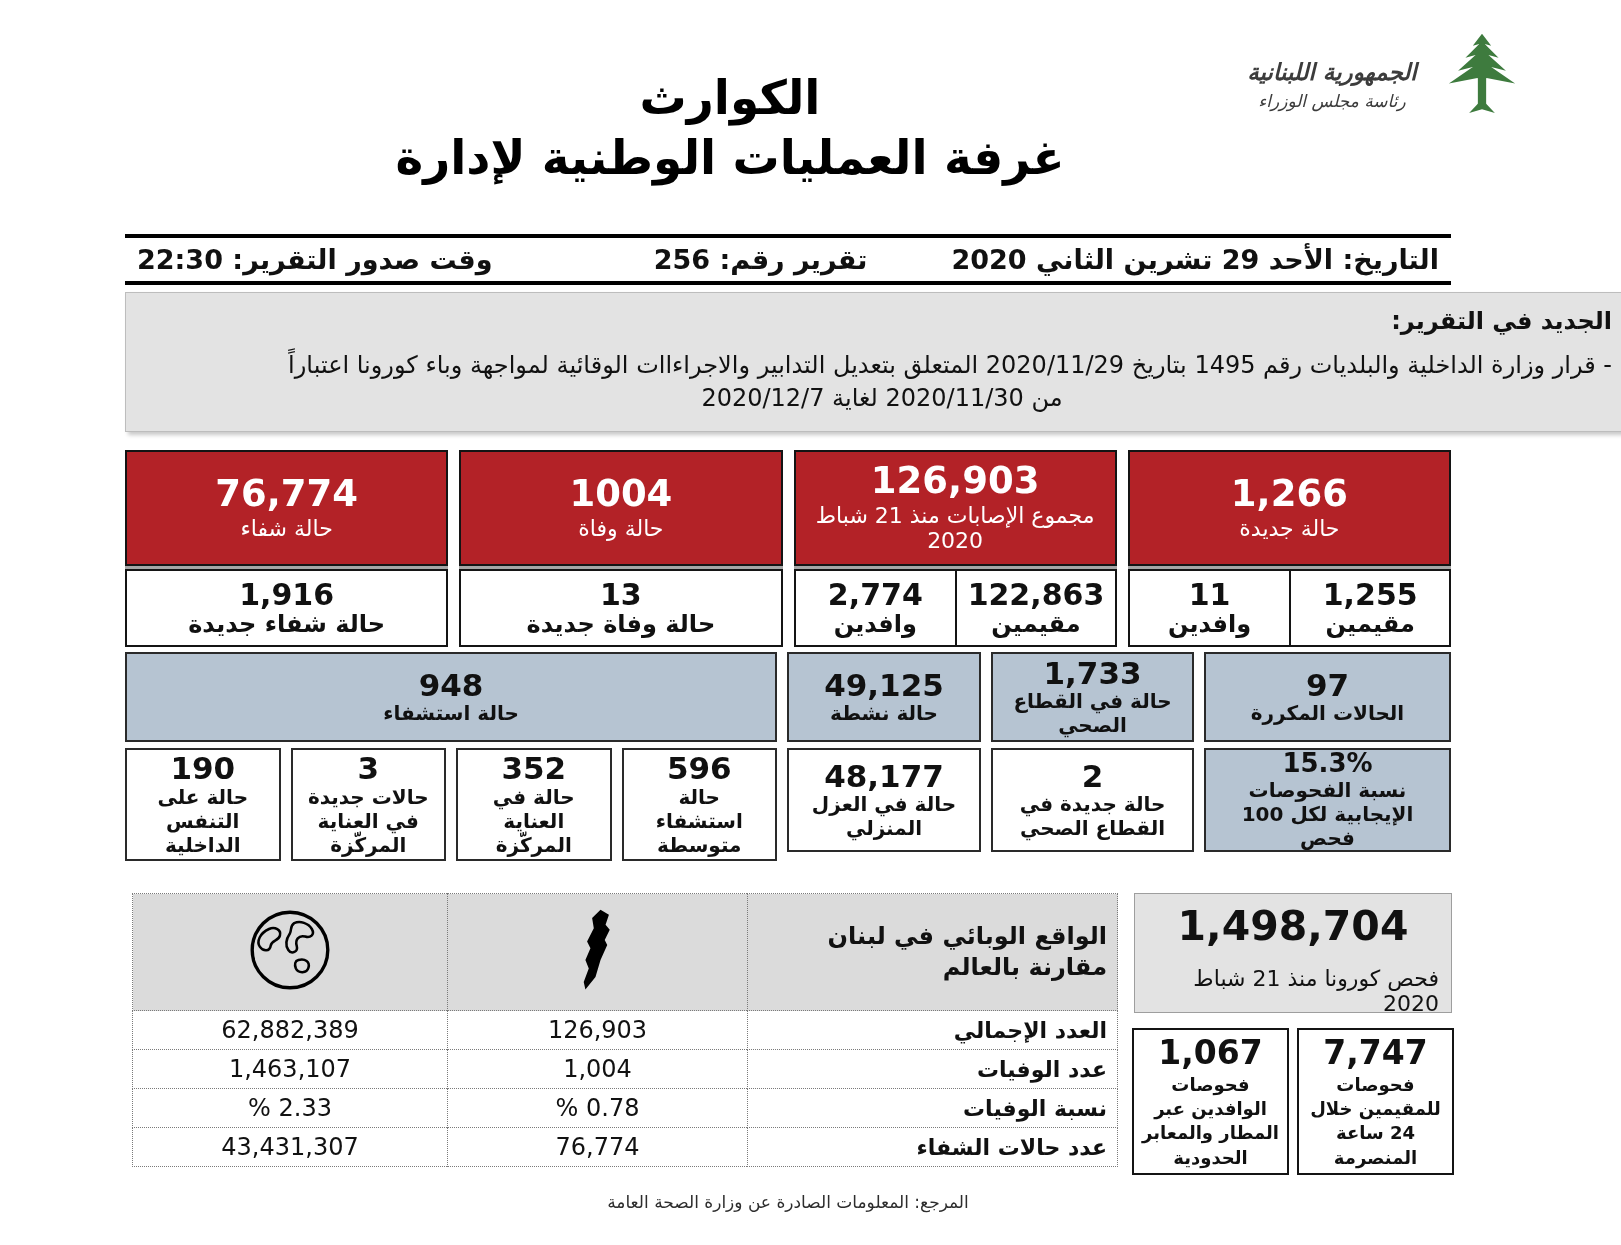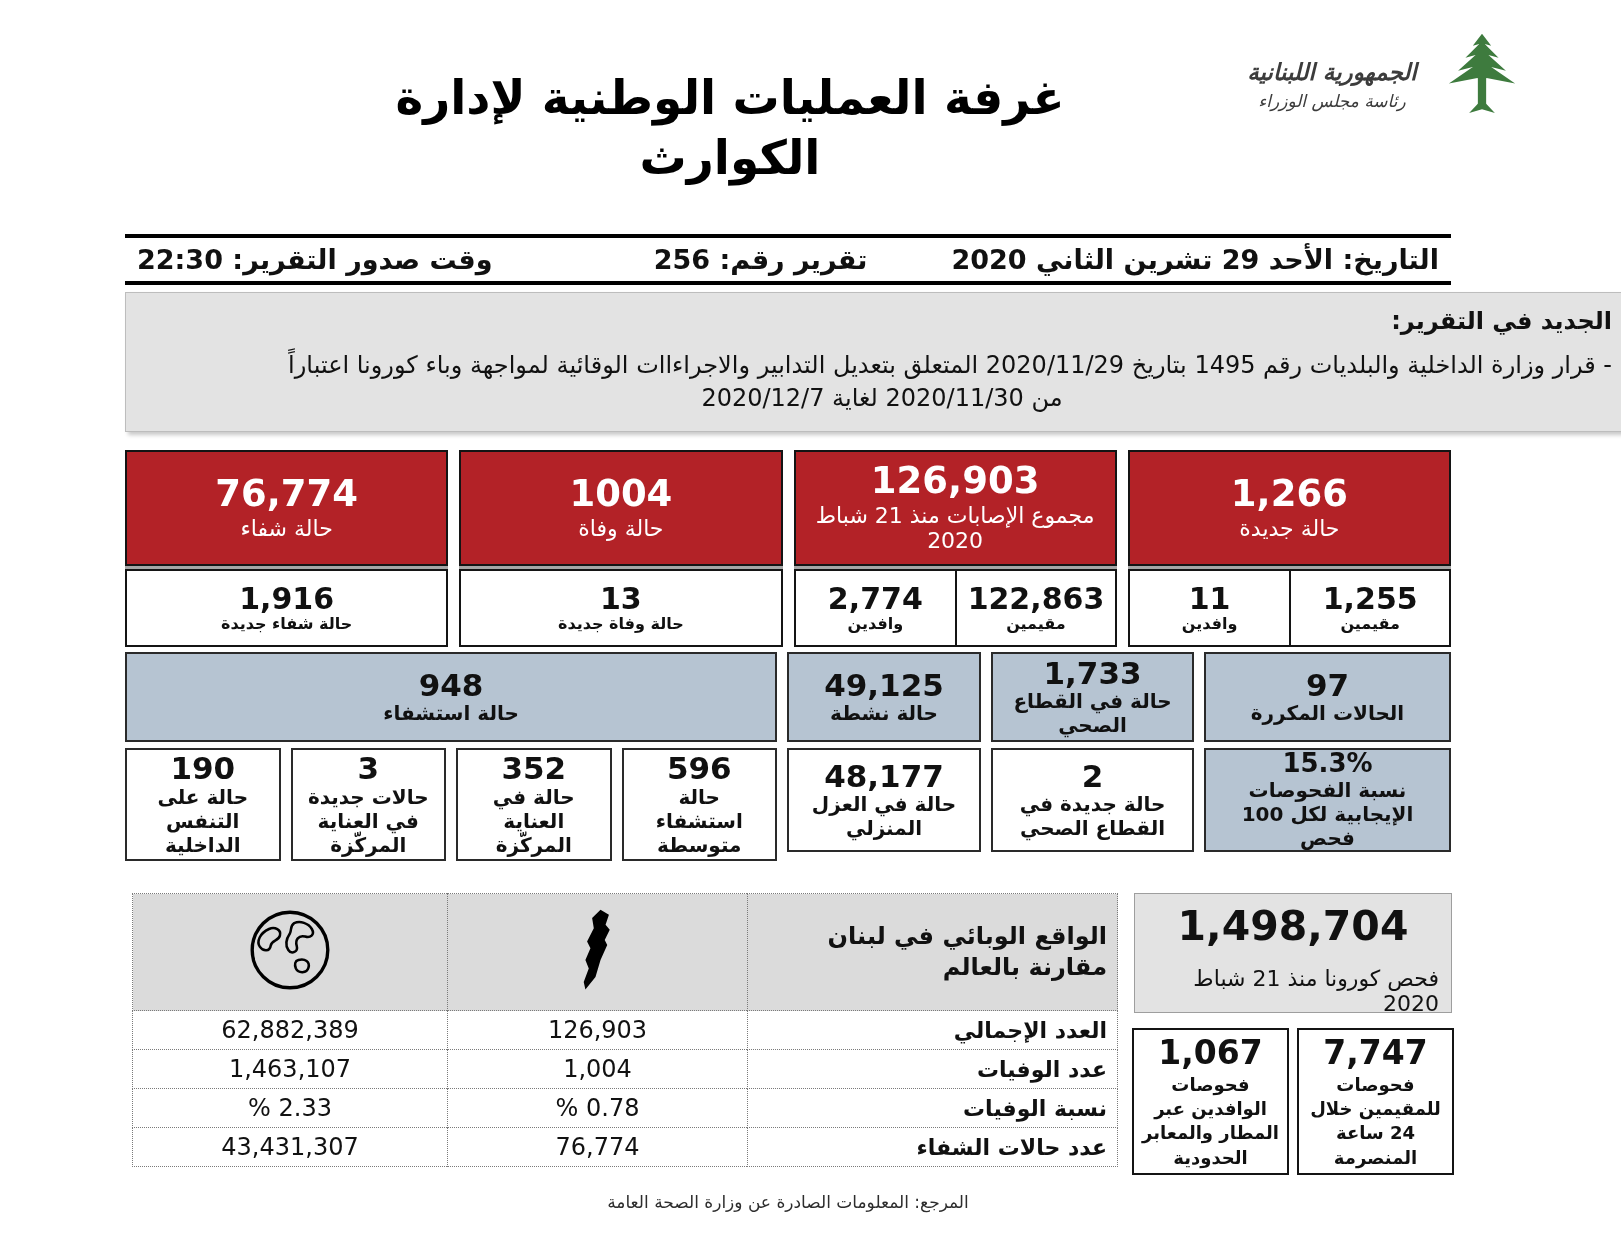--- a/index.html
+++ b/index.html
@@ -44,21 +44,21 @@
   .card-red{background:var(--red);color:#fff;border:2px solid #141414;height:116px;
     display:flex;flex-direction:column;justify-content:center;align-items:center;text-align:center;
     box-shadow:0 3px 0 rgba(0,0,0,.35);}
   .card-red .val{font-size:37px;font-weight:bold;line-height:1.05;}
   .card-red .lbl{font-size:22px;line-height:1.15;margin-top:2px;padding:0 6px;}
   .card-sub{margin-top:3px;border:2px solid #141414;height:78px;background:#fff;display:grid;}
   .card-sub.two{grid-template-columns:1fr 1fr;}
   .card-sub .cell{display:flex;flex-direction:column;justify-content:center;align-items:center;text-align:center;}
   .card-sub.two .cell:first-child{border-left:2px solid #141414;}
   .card-sub .val{font-size:30px;font-weight:bold;line-height:1.05;}
-  .card-sub .lbl{font-size:16px;font-weight:bold;line-height:1.1;}
+  .card-sub .lbl{font-size:24px;font-weight:bold;line-height:1.1;}
   
   .mid{position:absolute;left:125px;top:652px;width:1326px;display:grid;
     grid-template-columns:247px 203px 194px 1fr;grid-template-rows:90px 104px;gap:6px 10px;}
   .box{border:2px solid #2a2a2a;display:flex;flex-direction:column;justify-content:center;
     align-items:center;text-align:center;padding:2px 12px;}
   .box.blue{background:var(--blue);}
   .box.white{background:#fff;}
   .box .val{font-size:31px;font-weight:bold;line-height:1.05;}
   .box .lbl{font-size:20px;font-weight:bold;line-height:1.2;}
   .box .val.sm{font-size:26px;}
@@ -97,22 +97,22 @@
       <polygon points="45.5,78 36,88 50,84 64,88 54.5,78"></polygon>
     </g>
   </svg>
   <div class="logo-text">
     <div class="logo-line1">الجمهورية اللبنانية</div>
     <div class="logo-line2">رئاسة مجلس الوزراء</div>
   </div>
 </div>
 
 <div class="page-title">
+  <div>الكوارث</div>
   <div>غرفة العمليات الوطنية لإدارة</div>
-  <div>الكوارث</div>
 </div>
 
 <div class="report-bar">
   <div class="rb-date">التاريخ: الأحد 29 تشرين الثاني 2020</div>
   <div class="rb-num">تقرير رقم: 256</div>
   <div class="rb-time">وقت صدور التقرير: 22:30</div>
 </div>
 
 <div class="whats-new">
   <div class="wn-heading">الجديد في التقرير:</div>

